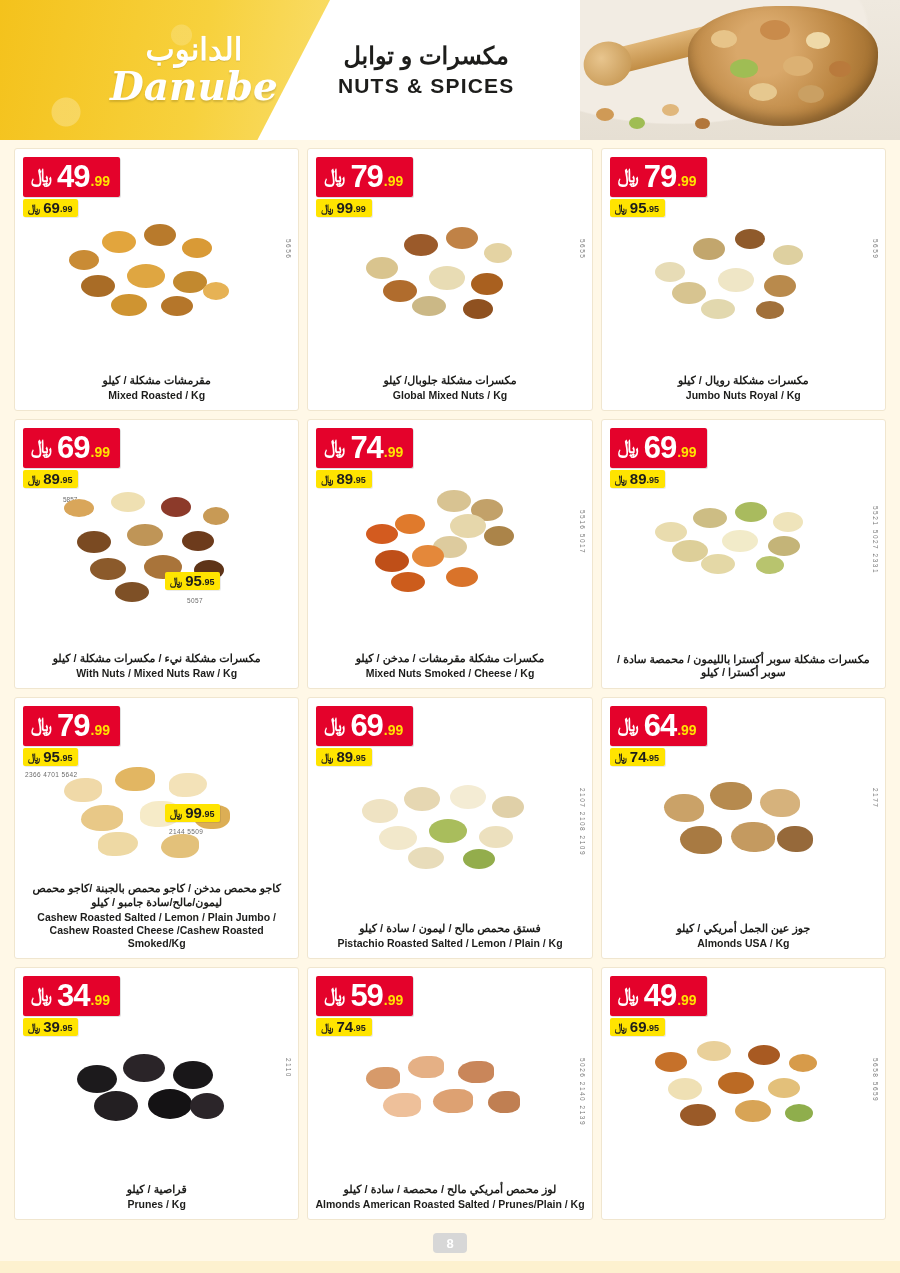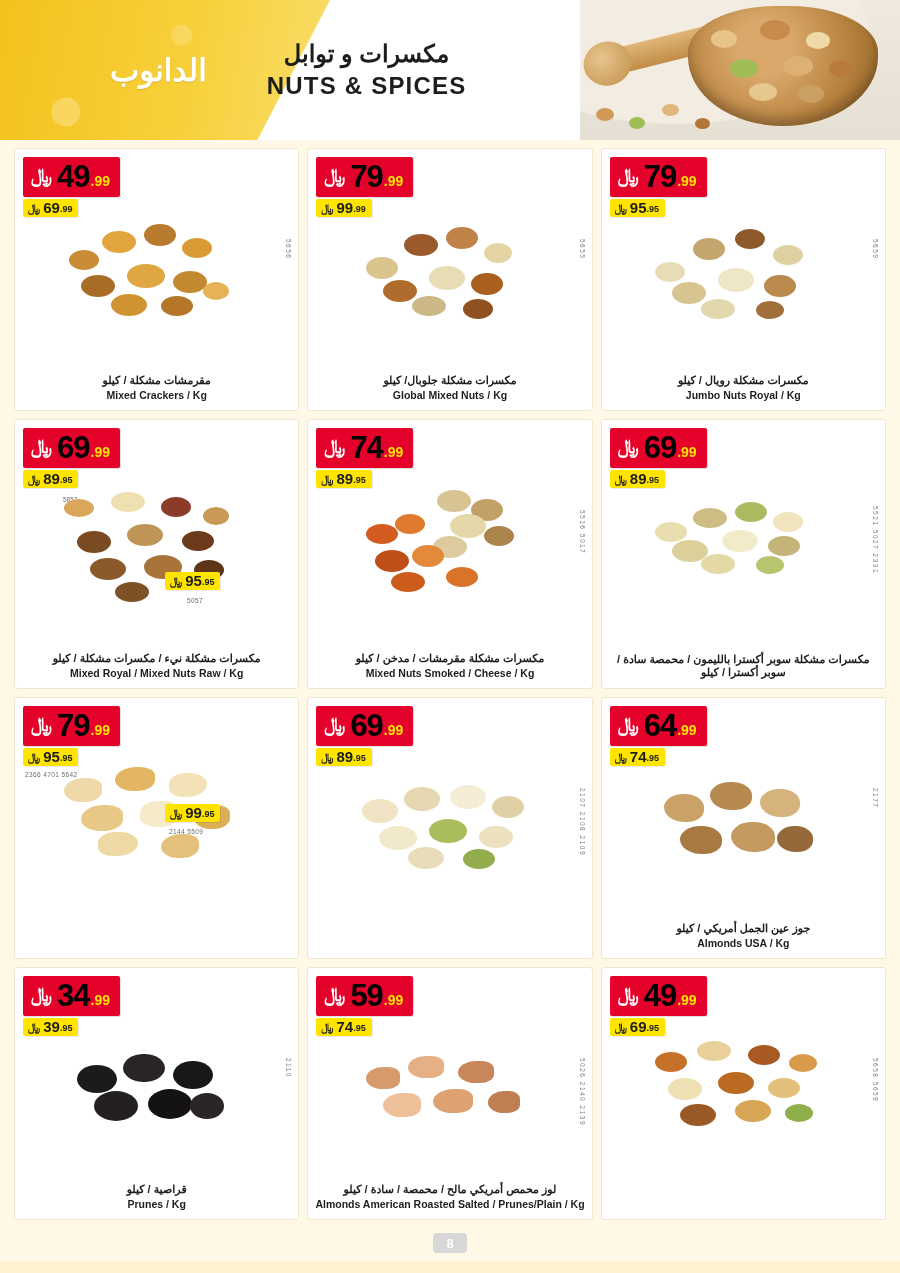--- a/index.html
+++ b/index.html
@@ -65,21 +65,21 @@
     text-align: center;
     color: #1d1d1b;
   }
   .header-titles .t-ar {
     direction: rtl;
     font-size: 24px;
     font-weight: bold;
     letter-spacing: .5px;
   }
   .header-titles .t-en {
-    font-size: 24px;
+    font-size: 21px;
     font-weight: bold;
     letter-spacing: 1.2px;
     margin-top: 4px;
   }
   .header-photo {
     position: absolute; right: 0; top: 0; height: 140px; width: 320px;
     overflow: hidden;
   }
   .hp-bg {
     position: absolute; inset: 0;
@@ -152,21 +152,21 @@
   .tag .sar {
     font-size: 19px;
     font-weight: bold;
     margin-right: 5px;
     margin-top: 5px;
     letter-spacing: -1px;
   }
   .tag .int {
     font-size: 31px;
     font-weight: bold;
-    color: #000000;
+    color: #ffffff;
     letter-spacing: -1px;
   }
   .tag .dec {
     font-size: 14px;
     font-weight: bold;
     color: #ffe400;
     margin-top: 13px;
     margin-left: 1px;
   }
   .oldtag {
@@ -269,20 +269,21 @@
 </head>
 <body>
 
 <div class="page">
 
   <div class="header">
     <div class="header-yellow"></div>
 
     <div class="brand">
       <div class="brand-ar">الدانوب</div>
+      <div class="brand-en">Danube</div>
     </div>
 
     <div class="header-titles">
       <div class="t-ar">مكسرات و توابل</div>
       <div class="t-en">NUTS &amp; SPICES</div>
     </div>
 
     <div class="header-photo">
       <div class="hp-bg"></div>
       <div class="hp-spoon"></div>
@@ -330,21 +331,21 @@
             <div class="blob" style="left:14%;top:56%;width:34px;height:22px;background:#a96c26;"></div>
             <div class="blob" style="left:36%;top:46%;width:38px;height:24px;background:#dfa641;"></div>
             <div class="blob" style="left:58%;top:52%;width:34px;height:22px;background:#c2892f;"></div>
             <div class="blob" style="left:28%;top:72%;width:36px;height:22px;background:#cf9431;"></div>
             <div class="blob" style="left:52%;top:74%;width:32px;height:20px;background:#b5762a;"></div>
             <div class="blob" style="left:72%;top:62%;width:26px;height:18px;background:#e6b255;"></div>
           </div>
         </div>
         <div class="caption">
           <div class="cap-ar">مقرمشات مشكلة / كيلو</div>
-          <div class="cap-en">Mixed Crackers / Kg</div>
+          <div class="cap-en">Mixed Roasted / Kg</div>
         </div>
       </div>
 
       <div class="cell">
         <div class="tag">
           <span class="sar">﷼</span>
           <span class="int">79</span>
           <span class="dec">.99</span>
         </div>
         <div class="oldtag ot-a">
@@ -434,21 +435,21 @@
             <div class="blob" style="left:36%;top:34%;width:36px;height:22px;background:#bf9557;"></div>
             <div class="blob" style="left:62%;top:40%;width:32px;height:20px;background:#6d3b1c;"></div>
             <div class="blob" style="left:18%;top:62%;width:36px;height:22px;background:#8b5a2b;"></div>
             <div class="blob" style="left:44%;top:60%;width:38px;height:24px;background:#a9743a;"></div>
             <div class="blob" style="left:68%;top:64%;width:30px;height:20px;background:#5e3418;"></div>
             <div class="blob" style="left:30%;top:82%;width:34px;height:20px;background:#7e5026;"></div>
           </div>
         </div>
         <div class="caption">
           <div class="cap-ar">مكسرات مشكلة نيء / مكسرات مشكلة / كيلو</div>
-          <div class="cap-en">Mixed Royal / Mixed Nuts Raw / Kg</div>
+          <div class="cap-en">With Nuts / Mixed Nuts Raw / Kg</div>
         </div>
       </div>
 
       <div class="cell">
         <div class="tag">
           <span class="sar">﷼</span>
           <span class="int">74</span>
           <span class="dec">.99</span>
         </div>
         <div class="oldtag ot-a">
@@ -534,20 +535,24 @@
             <div class="blob" style="left:6%;top:20%;width:38px;height:24px;background:#f0d9a8;border-radius:60% 40% 50% 50%;"></div>
             <div class="blob" style="left:30%;top:10%;width:40px;height:24px;background:#e2b662;border-radius:60% 40% 50% 50%;"></div>
             <div class="blob" style="left:56%;top:16%;width:38px;height:24px;background:#f3e2b8;border-radius:50% 50% 60% 40%;"></div>
             <div class="blob" style="left:14%;top:46%;width:42px;height:26px;background:#e8c887;border-radius:60% 40% 50% 50%;"></div>
             <div class="blob" style="left:42%;top:42%;width:42px;height:26px;background:#f6ebc8;border-radius:50% 50% 60% 40%;"></div>
             <div class="blob" style="left:68%;top:46%;width:36px;height:24px;background:#dcae55;border-radius:60% 40% 50% 50%;"></div>
             <div class="blob" style="left:22%;top:72%;width:40px;height:24px;background:#eed9a4;border-radius:50% 50% 60% 40%;"></div>
             <div class="blob" style="left:52%;top:74%;width:38px;height:24px;background:#e3c17a;border-radius:60% 40% 50% 50%;"></div>
           </div>
         </div>
+        <div class="caption">
+          <div class="cap-ar">كاجو محمص مدخن / كاجو محمص بالجبنة /كاجو محمص ليمون/مالح/سادة جامبو / كيلو</div>
+          <div class="cap-en">Cashew Roasted Salted / Lemon / Plain  Jumbo / Cashew Roasted Cheese /Cashew Roasted Smoked/Kg</div>
+        </div>
       </div>
 
       <div class="cell">
         <div class="tag">
           <span class="sar">﷼</span>
           <span class="int">69</span>
           <span class="dec">.99</span>
         </div>
         <div class="oldtag ot-a">
           <span class="sar">﷼</span>
@@ -560,20 +565,24 @@
             <div class="blob" style="left:8%;top:34%;width:36px;height:24px;background:#efe3c3;"></div>
             <div class="blob" style="left:28%;top:24%;width:36px;height:24px;background:#e6d7b2;"></div>
             <div class="blob" style="left:50%;top:22%;width:36px;height:24px;background:#f4ecd4;"></div>
             <div class="blob" style="left:70%;top:32%;width:32px;height:22px;background:#e0d0a8;"></div>
             <div class="blob" style="left:16%;top:58%;width:38px;height:24px;background:#f2e8cb;"></div>
             <div class="blob" style="left:40%;top:52%;width:38px;height:24px;background:#a9bd5c;"></div>
             <div class="blob" style="left:64%;top:58%;width:34px;height:22px;background:#ece0be;"></div>
             <div class="blob" style="left:30%;top:76%;width:36px;height:22px;background:#e8dcba;"></div>
             <div class="blob" style="left:56%;top:78%;width:32px;height:20px;background:#93ad4c;"></div>
           </div>
+        </div>
+        <div class="caption">
+          <div class="cap-ar">فستق محمص مالح / ليمون / سادة / كيلو</div>
+          <div class="cap-en">Pistachio Roasted Salted / Lemon / Plain / Kg</div>
         </div>
       </div>
 
       <div class="cell">
         <div class="tag">
           <span class="sar">﷼</span>
           <span class="int">64</span>
           <span class="dec">.99</span>
         </div>
         <div class="oldtag ot-a">

